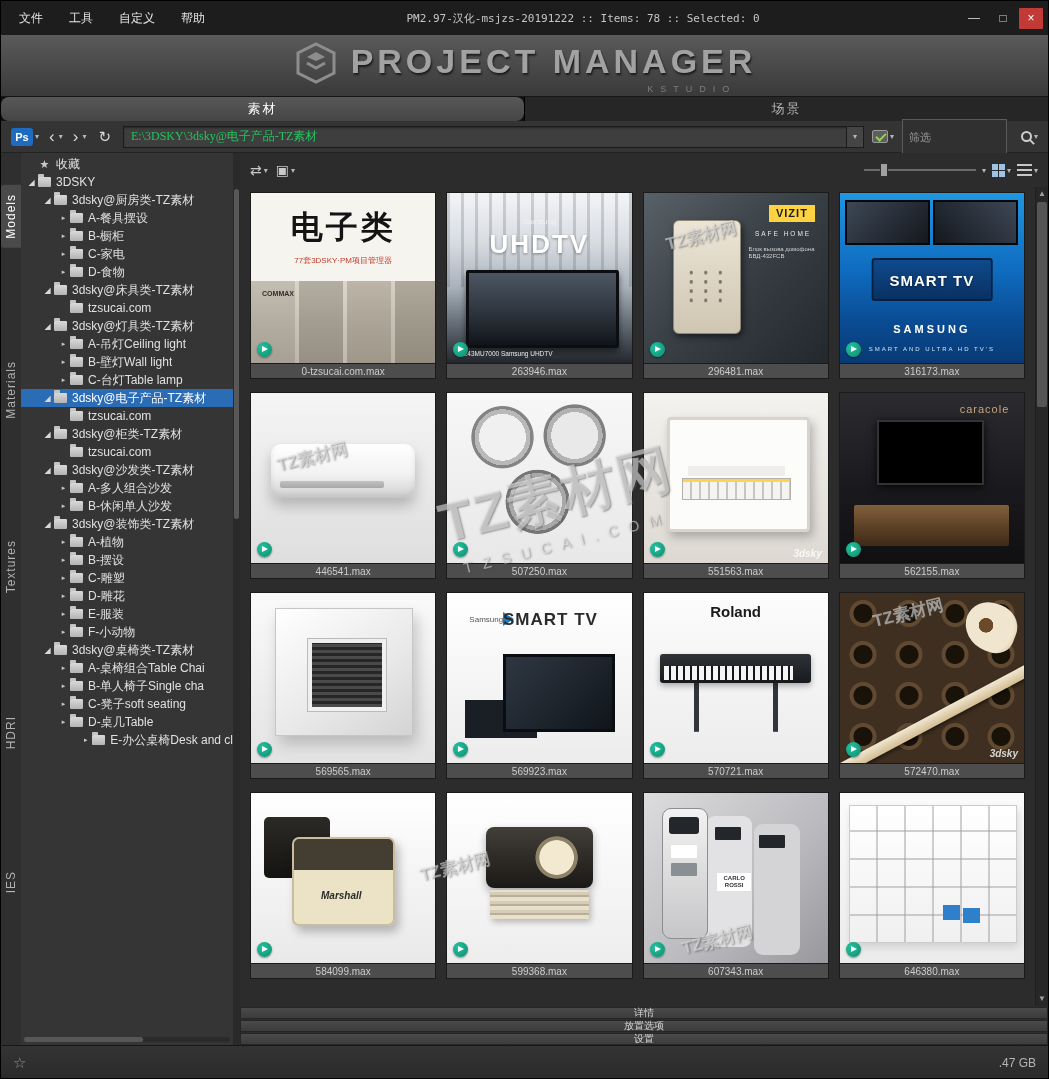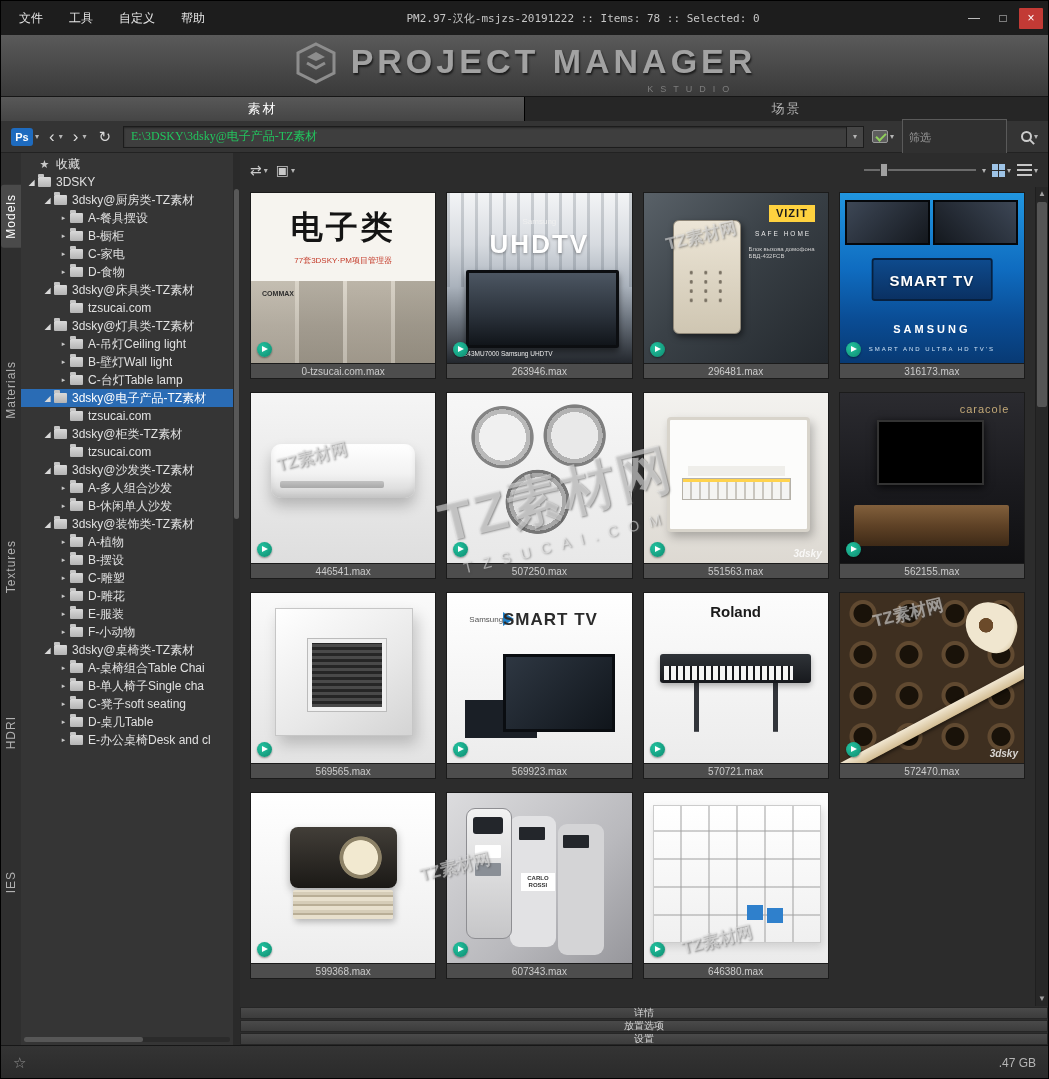--- a/index.html
+++ b/index.html
@@ -18,21 +18,21 @@
 
   
   .banner { height:62px; background:linear-gradient(180deg,#5a5a5a 0%,#484848 55%,#3a3a3a 100%); display:flex; align-items:center; justify-content:center; gap:12px; border-bottom:1px solid #161616; }
   .banner-title { position:relative; font-size:34px; font-weight:bold; letter-spacing:4px; color:#a2a2a2; text-shadow:1px 2px 2px #1c1c1c, 0 0 1px #666; margin-top:-8px; white-space:nowrap; }
   .kstudio { position:absolute; right:20px; bottom:-13px; font-size:9px; letter-spacing:7px; color:#7d7d7d; text-shadow:none; font-weight:normal; }
   .logo-svg { margin-top:-6px; }
 
   
   .tabsbar { height:24px; display:flex; background:#111; }
   .tab { flex:1; text-align:center; line-height:24px; font-size:13px; letter-spacing:2px; }
-  .tab.active { background:linear-gradient(180deg,#585858,#454545); color:#fff; }
+  .tab.active { background:linear-gradient(180deg,#585858,#454545); color:#fff;border-radius:8px; }
   .tab.inactive { background:#262626; color:#b0b0b0; border-left:1px solid #000; }
 
   
   .toolbar { height:32px; background:#343434; display:flex; align-items:center; gap:8px; padding:0 10px; border-bottom:1px solid #222; }
   .btn { display:flex; align-items:center; gap:2px; }
   .ps { display:inline-block; width:22px; height:18px; background:#1e6bbf; border-radius:3px; color:#fff; font-weight:bold; font-size:11px; text-align:center; line-height:18px; }
   .caret { font-size:8px; color:#b5b5b5; }
   .nav { font-size:17px; color:#dcdcdc; padding:0 2px; line-height:1; }
   .refresh { font-size:15px; color:#d6d6d6; margin:0 4px; line-height:1; }
   .pathcombo { flex:1; display:flex; height:22px; background:#3e3e3e; border:1px solid #1c1c1c; box-shadow:inset 0 1px 2px rgba(0,0,0,.4); align-items:center; }
@@ -439,21 +439,21 @@
           <div class="trow" style="padding-left: 36px;">
             <span class="arrow collapsed">▸</span>
             <span class="foldericon"></span>
             <span class="tlabel">C-凳子soft seating</span>
           </div>
           <div class="trow" style="padding-left: 36px;">
             <span class="arrow collapsed">▸</span>
             <span class="foldericon"></span>
             <span class="tlabel">D-桌几Table</span>
           </div>
-          <div class="trow" style="padding-left: 36px;">
+          <div class="trow" style="padding-left: 36px; justify-content: flex-end;">
             <span class="arrow collapsed">▸</span>
             <span class="foldericon"></span>
             <span class="tlabel">E-办公桌椅Desk and cl</span>
           </div>
         </div>
       <div class="hscroll">
           <span class="hthumb"></span>
         </div>
     </div>
 
@@ -574,20 +574,27 @@
                 <div class="cap">570721.max</div>
               </div>
               <div class="cell">
                 <div class="thumb t12">
                   <span class="badge"></span>
                   <span class="brand">3dsky</span>
                 </div>
                 <div class="cap">572470.max</div>
               </div>
               <div class="cell">
+                <div class="thumb t13">
+                  <span class="ov o1">Marshall</span>
+                  <span class="badge"></span>
+                </div>
+                <div class="cap">584099.max</div>
+              </div>
+              <div class="cell">
                 <div class="thumb t14">
                   <span class="badge"></span>
                 </div>
                 <div class="cap">599368.max</div>
               </div>
               <div class="cell">
                 <div class="thumb t15">
                   <span class="ov o1">CARLO ROSSI</span>
                   <span class="badge"></span>
                 </div>

